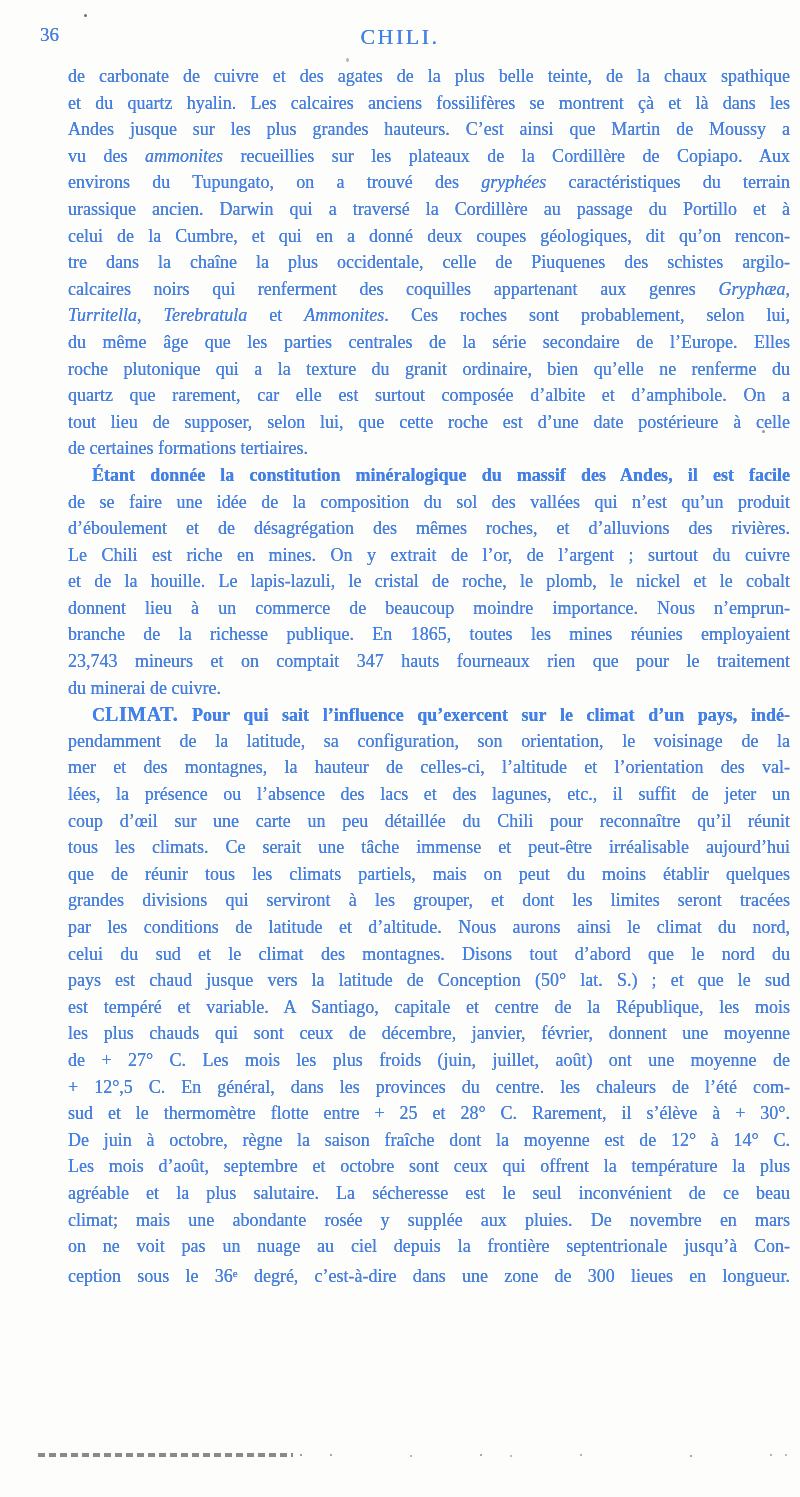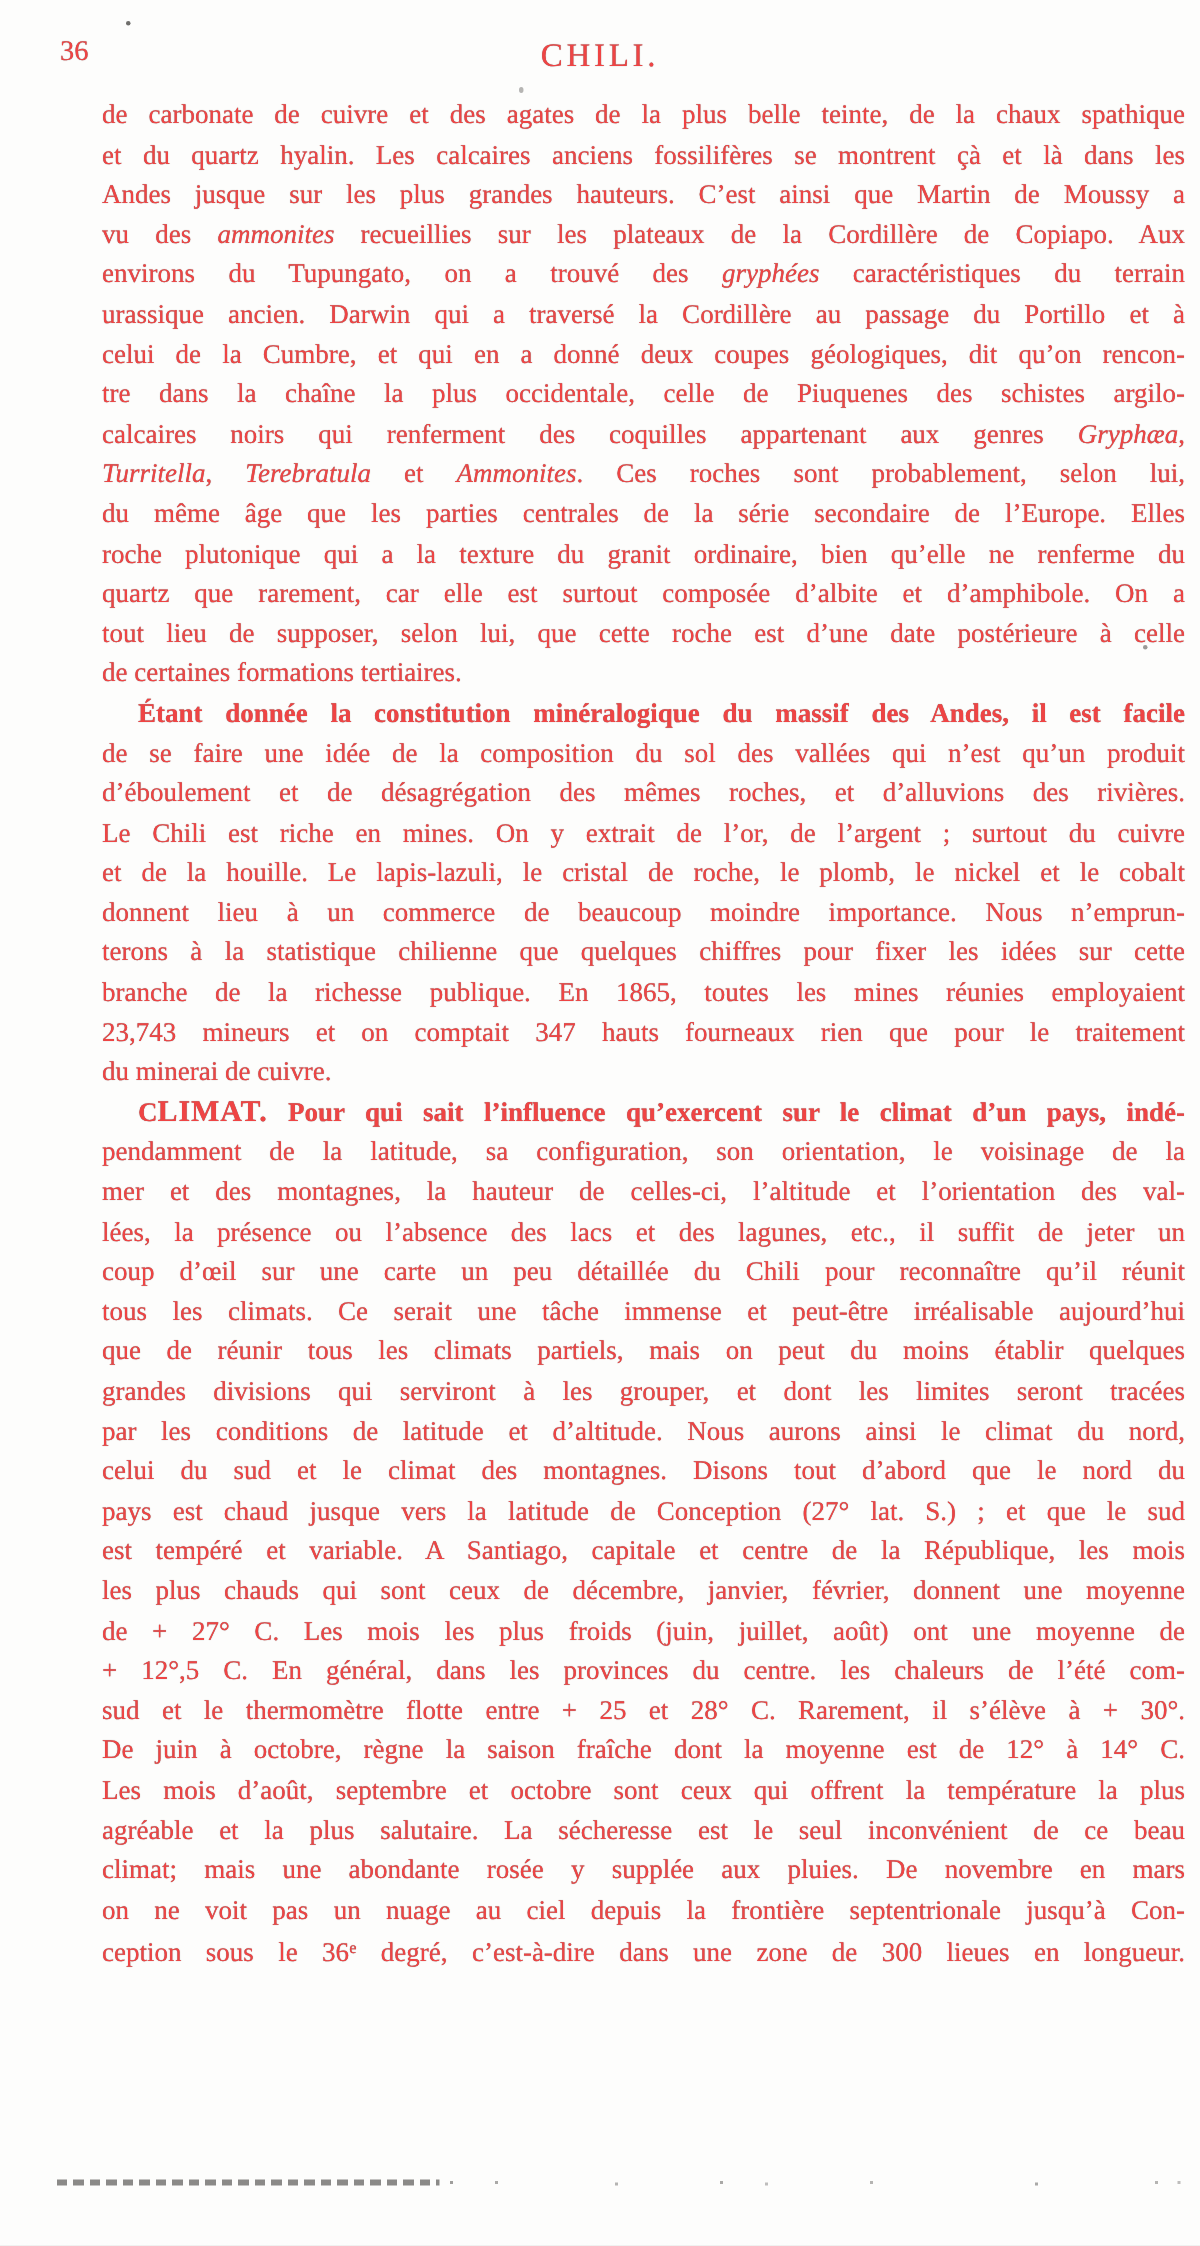--- a/index.html
+++ b/index.html
@@ -1,21 +1,21 @@
 <!DOCTYPE html>
 <html><head>
 <meta charset="utf-8">
 <style>
   html,body { margin:0; padding:0; background:#e8e8e8; }
   .page {
     position:relative;
     width:800px; height:1497px;
     margin:0 auto;
     background:#fdfdfc;
-    color:#ef4444;
+    color:#3b82f6;
     font-family:"Liberation Serif","DejaVu Serif",serif;
     overflow:hidden;
     text-shadow:0 0 0.5px rgba(30,28,25,0.65);
   }
   .header-row { position:absolute; top:24px; left:40px; right:40px; height:26px; }
   .page-number { position:absolute; left:0; top:0; font-size:19px; }
   .header-title { position:absolute; left:0; right:0; top:0; text-align:center; font-size:22px; letter-spacing:2.5px; }
   .body-text { position:absolute; top:63px; left:40px; width:722px;margin-left:28px; }
   .line {
     font-size:18px;
@@ -73,35 +73,34 @@
       <div class="line"><span>roche plutonique qui a la texture du granit ordinaire, bien qu’elle ne renferme du</span></div>
       <div class="line"><span>quartz que rarement, car elle est surtout composée d’albite et d’amphibole. On a</span></div>
       <div class="line"><span>tout lieu de supposer, selon lui, que cette roche est d’une date postérieure à celle</span></div>
       <div class="line last"><span>de certaines formations tertiaires.</span></div>
       <div class="line indent"><span>Étant donnée la constitution minéralogique du massif des Andes, il est facile</span></div>
       <div class="line"><span>de se faire une idée de la composition du sol des vallées qui n’est qu’un produit</span></div>
       <div class="line"><span>d’éboulement et de désagrégation des mêmes roches, et d’alluvions des rivières.</span></div>
       <div class="line"><span>Le Chili est riche en mines. On y extrait de l’or, de l’argent ; surtout du cuivre</span></div>
       <div class="line"><span>et de la houille. Le lapis-lazuli, le cristal de roche, le plomb, le nickel et le cobalt</span></div>
       <div class="line"><span>donnent lieu à un commerce de beaucoup moindre importance. Nous n’emprun-</span></div>
-      <div class="line"><span>terons à la statistique chilienne que quelques chiffres pour fixer les idées sur cette</span></div>
       <div class="line"><span>branche de la richesse publique. En 1865, toutes les mines réunies employaient</span></div>
       <div class="line"><span>23,743 mineurs et on comptait 347 hauts fourneaux rien que pour le traitement</span></div>
       <div class="line last"><span>du minerai de cuivre.</span></div>
       <div class="line indent"><span>C</span><span class="smallcap">LIMAT.</span><span>  Pour qui sait l’influence qu’exercent sur le climat d’un pays, indé-</span></div>
       <div class="line"><span>pendamment de la latitude, sa configuration, son orientation, le voisinage de la</span></div>
       <div class="line"><span>mer et des montagnes, la hauteur de celles-ci, l’altitude et l’orientation des val-</span></div>
       <div class="line"><span>lées, la présence ou l’absence des lacs et des lagunes, etc., il suffit de jeter un</span></div>
       <div class="line"><span>coup d’œil sur une carte un peu détaillée du Chili pour reconnaître qu’il réunit</span></div>
       <div class="line"><span>tous les climats. Ce serait une tâche immense et peut-être irréalisable aujourd’hui</span></div>
       <div class="line"><span>que de réunir tous les climats partiels, mais on peut du moins établir quelques</span></div>
       <div class="line"><span>grandes divisions qui serviront à les grouper, et dont les limites seront tracées</span></div>
       <div class="line"><span>par les conditions de latitude et d’altitude. Nous aurons ainsi le climat du nord,</span></div>
       <div class="line"><span>celui du sud et le climat des montagnes. Disons tout d’abord que le nord du</span></div>
-      <div class="line"><span>pays est chaud jusque vers la latitude de Conception (27° lat. S.) ; et que le sud</span></div>
+      <div class="line"><span>pays est chaud jusque vers la latitude de Conception (50° lat. S.) ; et que le sud</span></div>
       <div class="line"><span>est tempéré et variable. A Santiago, capitale et centre de la République, les mois</span></div>
       <div class="line"><span>les plus chauds qui sont ceux de décembre, janvier, février, donnent une moyenne</span></div>
       <div class="line"><span>de + 27° C. Les mois les plus froids (juin, juillet, août) ont une moyenne de</span></div>
       <div class="line"><span>+ 12°,5 C. En général, dans les provinces du centre. les chaleurs de l’été com-</span></div>
       <div class="line"><span>sud et le thermomètre flotte entre + 25 et 28° C. Rarement, il s’élève à + 30°.</span></div>
       <div class="line"><span>De juin à octobre, règne la saison fraîche dont la moyenne est de 12° à 14° C.</span></div>
       <div class="line"><span>Les mois d’août, septembre et octobre sont ceux qui offrent la température la plus</span></div>
       <div class="line"><span>agréable et la plus salutaire. La sécheresse est le seul inconvénient de ce beau</span></div>
       <div class="line"><span>climat; mais une abondante rosée y supplée aux pluies. De novembre en mars</span></div>
       <div class="line"><span>on ne voit pas un nuage au ciel depuis la frontière septentrionale jusqu’à Con-</span></div>

